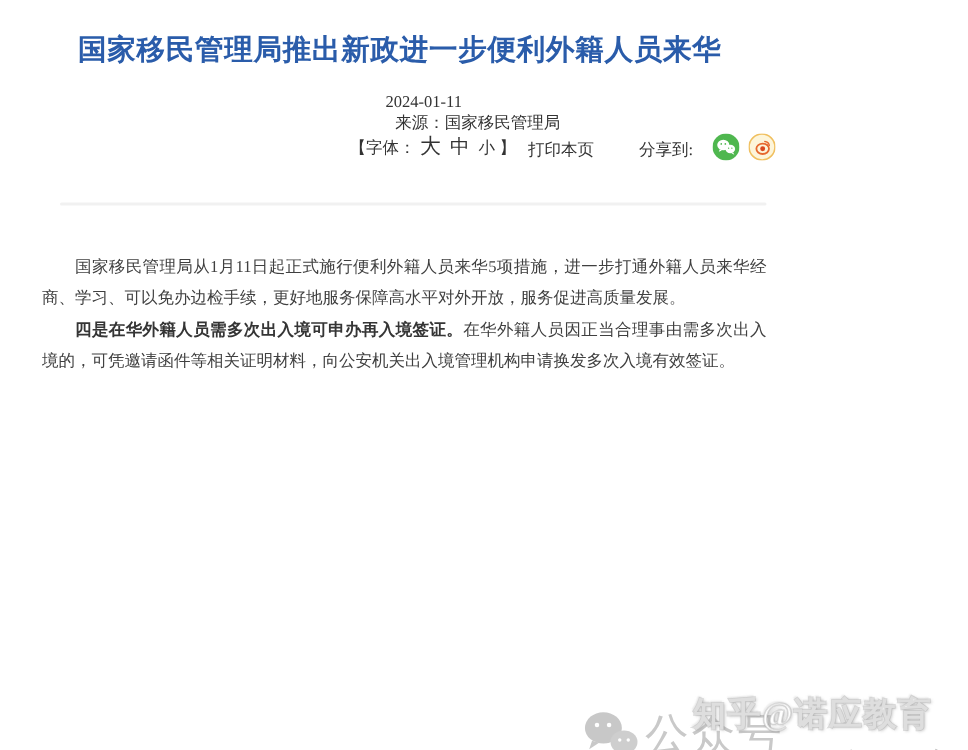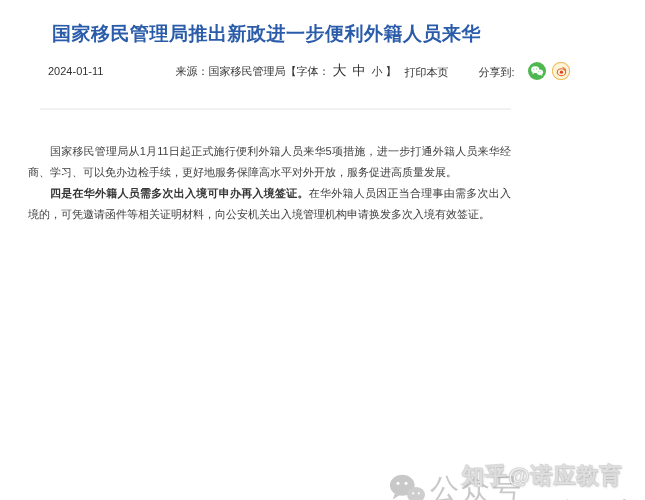--- a/index.html
+++ b/index.html
@@ -4,41 +4,42 @@
 <style>
   * { box-sizing: border-box; }
   html, body { margin: 0; padding: 0; }
   body {
     width: 645px; height: 500px;
     background: #ffffff;
     font-family: "Liberation Sans", "DejaVu Sans", sans-serif;
     overflow: hidden;
     position: relative;
   }
-  .page { position: relative; width: 533px; height: 500px; }
+  .page { position: relative; width: 533px; height: 500px; font-family: Liberation Serif, serif; }
 
   .article-title {
     margin: 0;
     padding-top: 21px;
     text-align: center;
     color: #2a5caa;
     font-size: 19px;
     font-weight: bold;
     letter-spacing: 0.5px;
     line-height: 26px;
   }
 
   .meta-row {
     display: flex;
     align-items: center;
     margin-top: 15px;
     padding: 0 16px 0 48px;
     font-size: 11px;
     color: #333;
     white-space: nowrap;
+    flex-direction: column;
   }
   .meta-date { }
   .meta-source { margin-left: 72px; }
   .meta-right {
     margin-left: auto;
     display: flex;
     align-items: flex-end;
   }
   .font-widget { display: flex; align-items: center; }
   .font-size-option {

